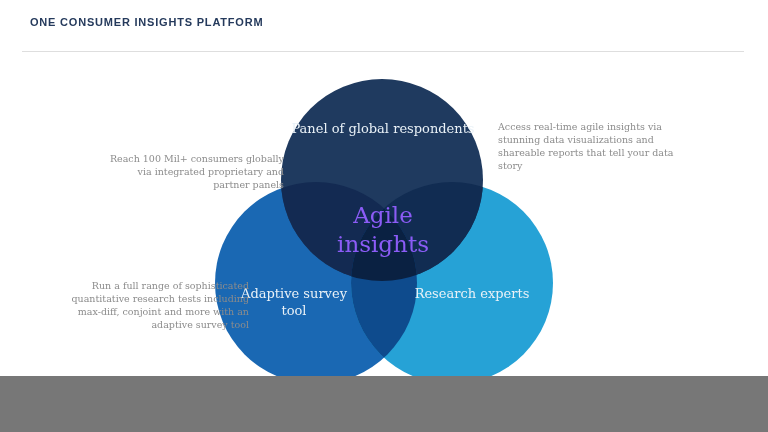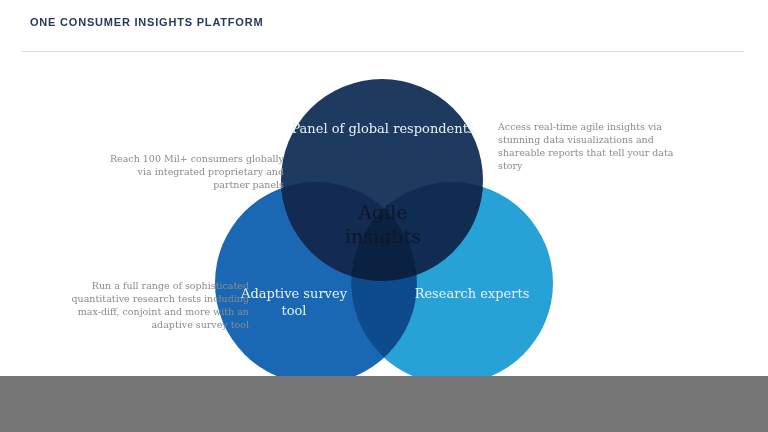--- a/index.html
+++ b/index.html
@@ -16,23 +16,23 @@
     position:absolute;left:22px;top:51px;width:722px;height:1px;
     background:#dedede;
   }
   .venn-svg{position:absolute;left:205px;top:70px;width:350px;height:320px;}
   .circle-label{
     position:absolute;color:#e9f1f7;text-align:center;
     font-family:"DejaVu Serif","Liberation Serif",serif;
     font-size:13px;line-height:1.28;
   }
   .center-label{
-    position:absolute;color:#0f172a;text-align:center;
+    position:absolute;color:#8b5cf6;text-align:center;
     font-family:"DejaVu Serif","Liberation Serif",serif;
-    font-size:19px;line-height:1.25;
+    font-size:23px;line-height:1.25;
   }
   .note-text{
     position:absolute;color:#8c8c8c;
     font-family:"DejaVu Serif","Liberation Serif",serif;
     font-size:9.5px;line-height:1.36;
   }
   .note-text .italic{font-style:italic;}
   .align-r{text-align:right;}
   .align-l{text-align:left;}
   .corner-shape-v{

